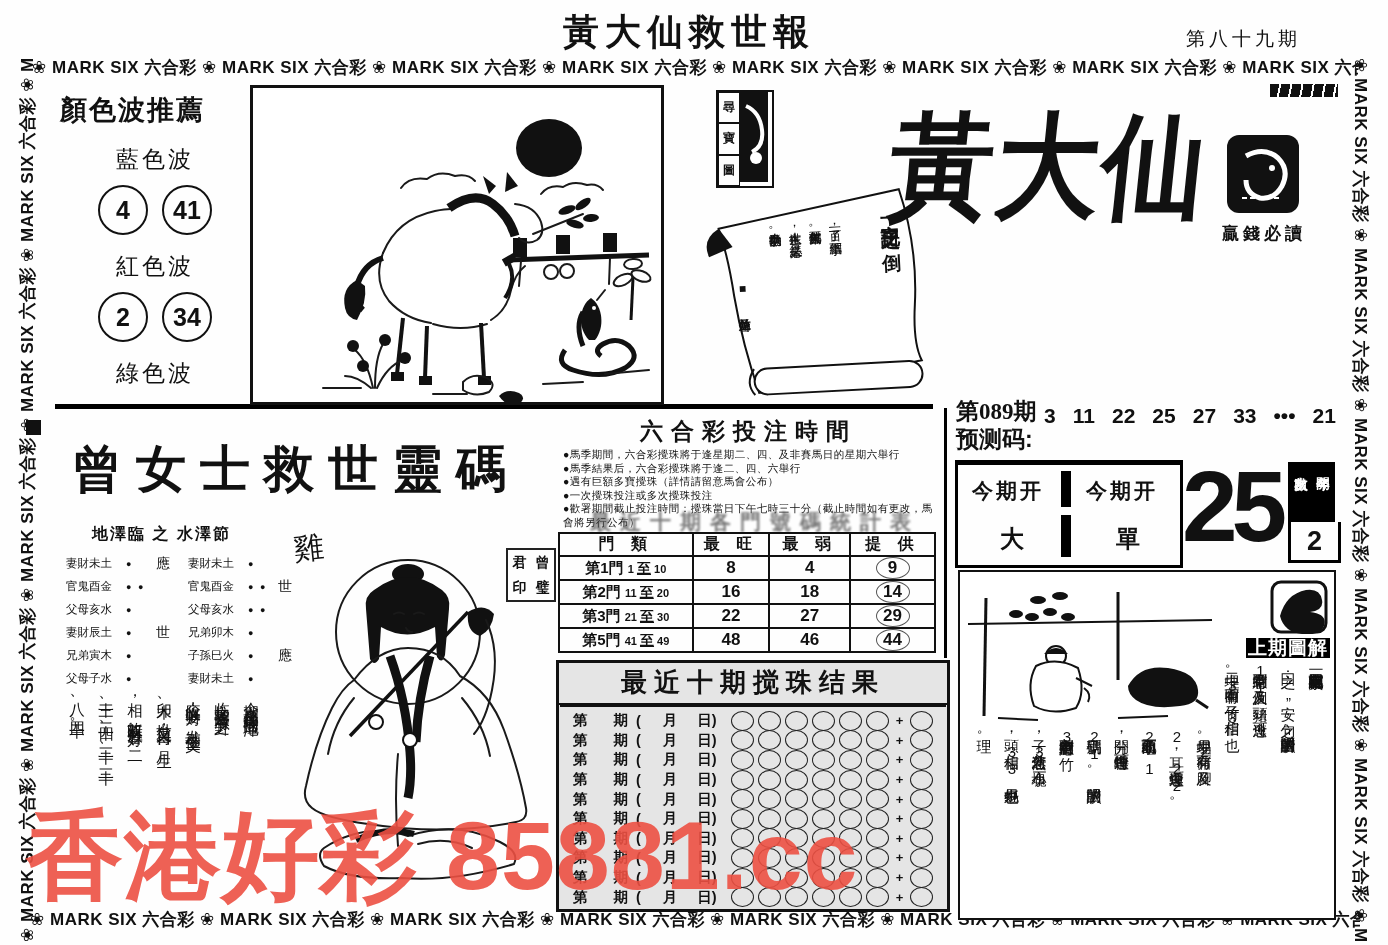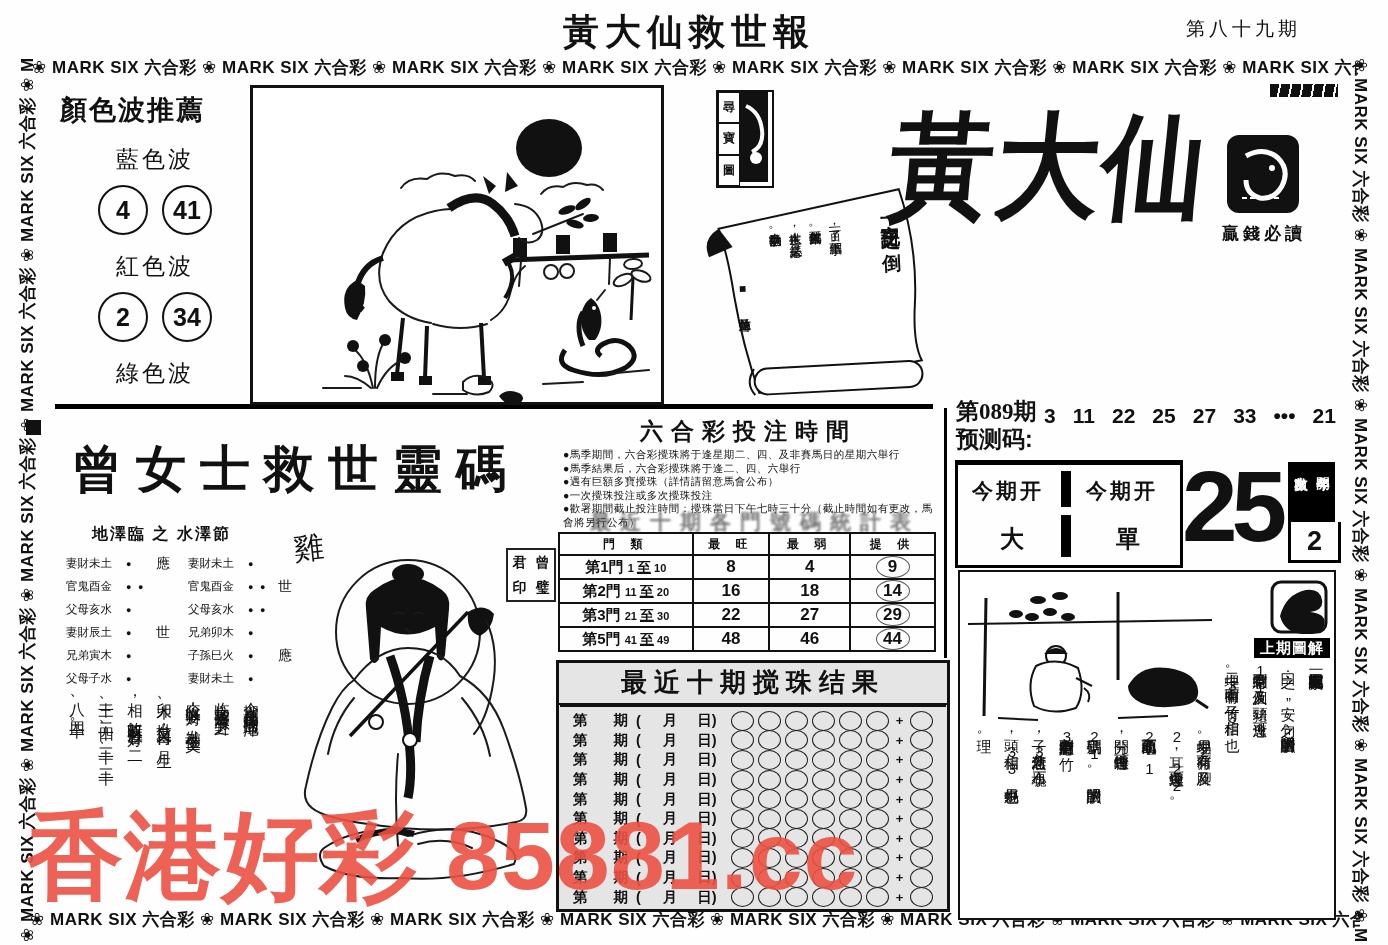--- a/index.html
+++ b/index.html
@@ -24,42 +24,42 @@
   
   .hx-row{display:flex;align-items:center;height:23px;}
   .hx-label{font-size:11.5px;width:60px;}
   .hx-dots{font-size:9px;width:30px;letter-spacing:2px;}
   .hx-marker{font-size:14px;}
   
   #bullets div{font-size:10.5px;line-height:13.5px;letter-spacing:.5px;}
   
   table.gate{border-collapse:collapse;width:378px;}
   table.gate th,table.gate td{border:2px solid #111;text-align:center;padding:0;height:20px;}
-  table.gate th{font-size:12px;letter-spacing:6px;}
+  table.gate th{font-size:16px;letter-spacing:6px;}
   td.gatecell{font-weight:bold;font-size:15px;text-align:left;padding-left:4px;}
   .rng{font-size:11px;font-weight:bold;}
   .rng u{font-size:14px;}
   td.val{font-size:17px;font-weight:bold;}
   .offer-circ{display:inline-block;min-width:24px;border:1.5px solid #555;border-radius:50%;padding:0 4px;}
   
   .res-row{display:flex;align-items:center;height:19.6px;font-size:14.5px;font-weight:bold;}
   .ball{width:21px;height:18px;border:1.8px solid #222;border-radius:50%;flex:0 0 auto;}
   .res-plus{font-size:13px;margin:0 3px;font-weight:bold;}
   
   .badge{background:#000;color:#fff;font-weight:bold;display:flex;align-items:center;justify-content:center;}
   #watermark{font-weight:700;font-size:97px;color:rgba(236,80,66,.9);white-space:nowrap;z-index:60;letter-spacing:1px;}
   .smeared{filter:blur(1.2px);opacity:.7;color:#444;}
 </style>
 </head>
 <body>
 
 <div id="paper">
 
   <div class="abs" style="left:50%;top:8px;transform:translateX(-52%);font-size:36px;font-weight:bold;letter-spacing:6px;">黃大仙救世報</div>
-  <div class="abs" style="left:1186px;top:16px;font-size:19px;letter-spacing:4px;">第八十九期</div>
+  <div class="abs" style="left:1186px;top:26px;font-size:19px;letter-spacing:4px;">第八十九期</div>
 
   <div class="abs strip" style="left:32px;top:56px;width:1326px;height:28px;">❀ MARK SIX 六合彩  ❀ MARK SIX 六合彩  ❀ MARK SIX 六合彩  ❀ MARK SIX 六合彩  ❀ MARK SIX 六合彩  ❀ MARK SIX 六合彩  ❀ MARK SIX 六合彩  ❀ MARK SIX 六合彩  ❀ MARK SIX 六合彩  </div>
   <div class="abs strip" style="left:30px;top:908px;width:1330px;height:30px;">❀ MARK SIX 六合彩  ❀ MARK SIX 六合彩  ❀ MARK SIX 六合彩  ❀ MARK SIX 六合彩  ❀ MARK SIX 六合彩  ❀ MARK SIX 六合彩  ❀ MARK SIX 六合彩  ❀ MARK SIX 六合彩  ❀ MARK SIX 六合彩  </div>
   <div class="abs strip vstrip" style="left:12px;top:58px;width:34px;height:884px;">
     <div class="inner" style="width:884px;transform-origin:0 0;transform:rotate(-90deg) translateX(-884px);">❀ MARK SIX 六合彩  ❀ MARK SIX 六合彩  ❀ MARK SIX 六合彩  ❀ MARK SIX 六合彩  ❀ MARK SIX 六合彩  ❀ MARK SIX 六合彩  </div>
   </div>
   <div class="abs strip vstrip" style="left:1344px;top:58px;width:34px;height:884px;">
     <div class="inner" style="width:884px;transform-origin:0 0;transform:rotate(90deg) translateY(-32px);">❀ MARK SIX 六合彩  ❀ MARK SIX 六合彩  ❀ MARK SIX 六合彩  ❀ MARK SIX 六合彩  ❀ MARK SIX 六合彩  ❀ MARK SIX 六合彩  </div>
   </div>
 
@@ -568,21 +568,21 @@
       <path d="M116,104 q8,6 4,14" stroke="#111" stroke-width="2" fill="none"></path>
       <path d="M160,102 q12,-22 40,-18 q28,4 30,22 q2,14 -18,16 q-30,4 -44,-6 q-8,-6 -8,-14 z" fill="#111"></path>
       <line x1="228" y1="116" x2="240" y2="124" stroke="#111" stroke-width="3"></line>
       <line x1="30" y1="134" x2="70" y2="136" stroke="#111" stroke-width="2"></line>
       <line x1="150" y1="134" x2="200" y2="132" stroke="#111" stroke-width="2"></line>
     </svg>
     <svg class="abs" style="right:6px;top:8px;" width="58" height="54" viewBox="0 0 58 54">
       <rect x="2" y="2" width="54" height="50" rx="9" fill="none" stroke="#111" stroke-width="3"></rect>
       <path d="M10,36 q6,-22 26,-26 q14,-2 16,10 q2,10 -12,12 q18,2 14,14 q-4,10 -22,8 q-18,-2 -22,-18 z" fill="#111"></path>
     </svg>
-    <div class="badge abs" style="right:4px;top:66px;width:76px;height:20px;font-size:15px;letter-spacing:1px;">上期圖解</div>
+    <div class="badge abs" style="right:4px;top:66px;width:84px;height:20px;font-size:19px;letter-spacing:1px;">上期圖解</div>
     <div class="abs vtxt" style="right:4px;top:90px;width:116px;height:248px;font-size:15px;line-height:28px;">上期幅尋寶圖藏有一字記
 之曰：“安”之句，明眼的讀者留
 意到圖中有1個人及1頭豬，連念可
 中埋二。而圖中有3竹子，相信3也</div>
     <div class="abs vtxt" style="left:6px;top:156px;width:252px;height:182px;font-size:15px;line-height:27.5px;">易中埋。而豬有2腳及
 2耳，連念可中埋22。
 而地面的小石頭2、1
 分開，連念可中埋特
 別號碼21。明眼的讀
 者應留意到圖中有3竹

